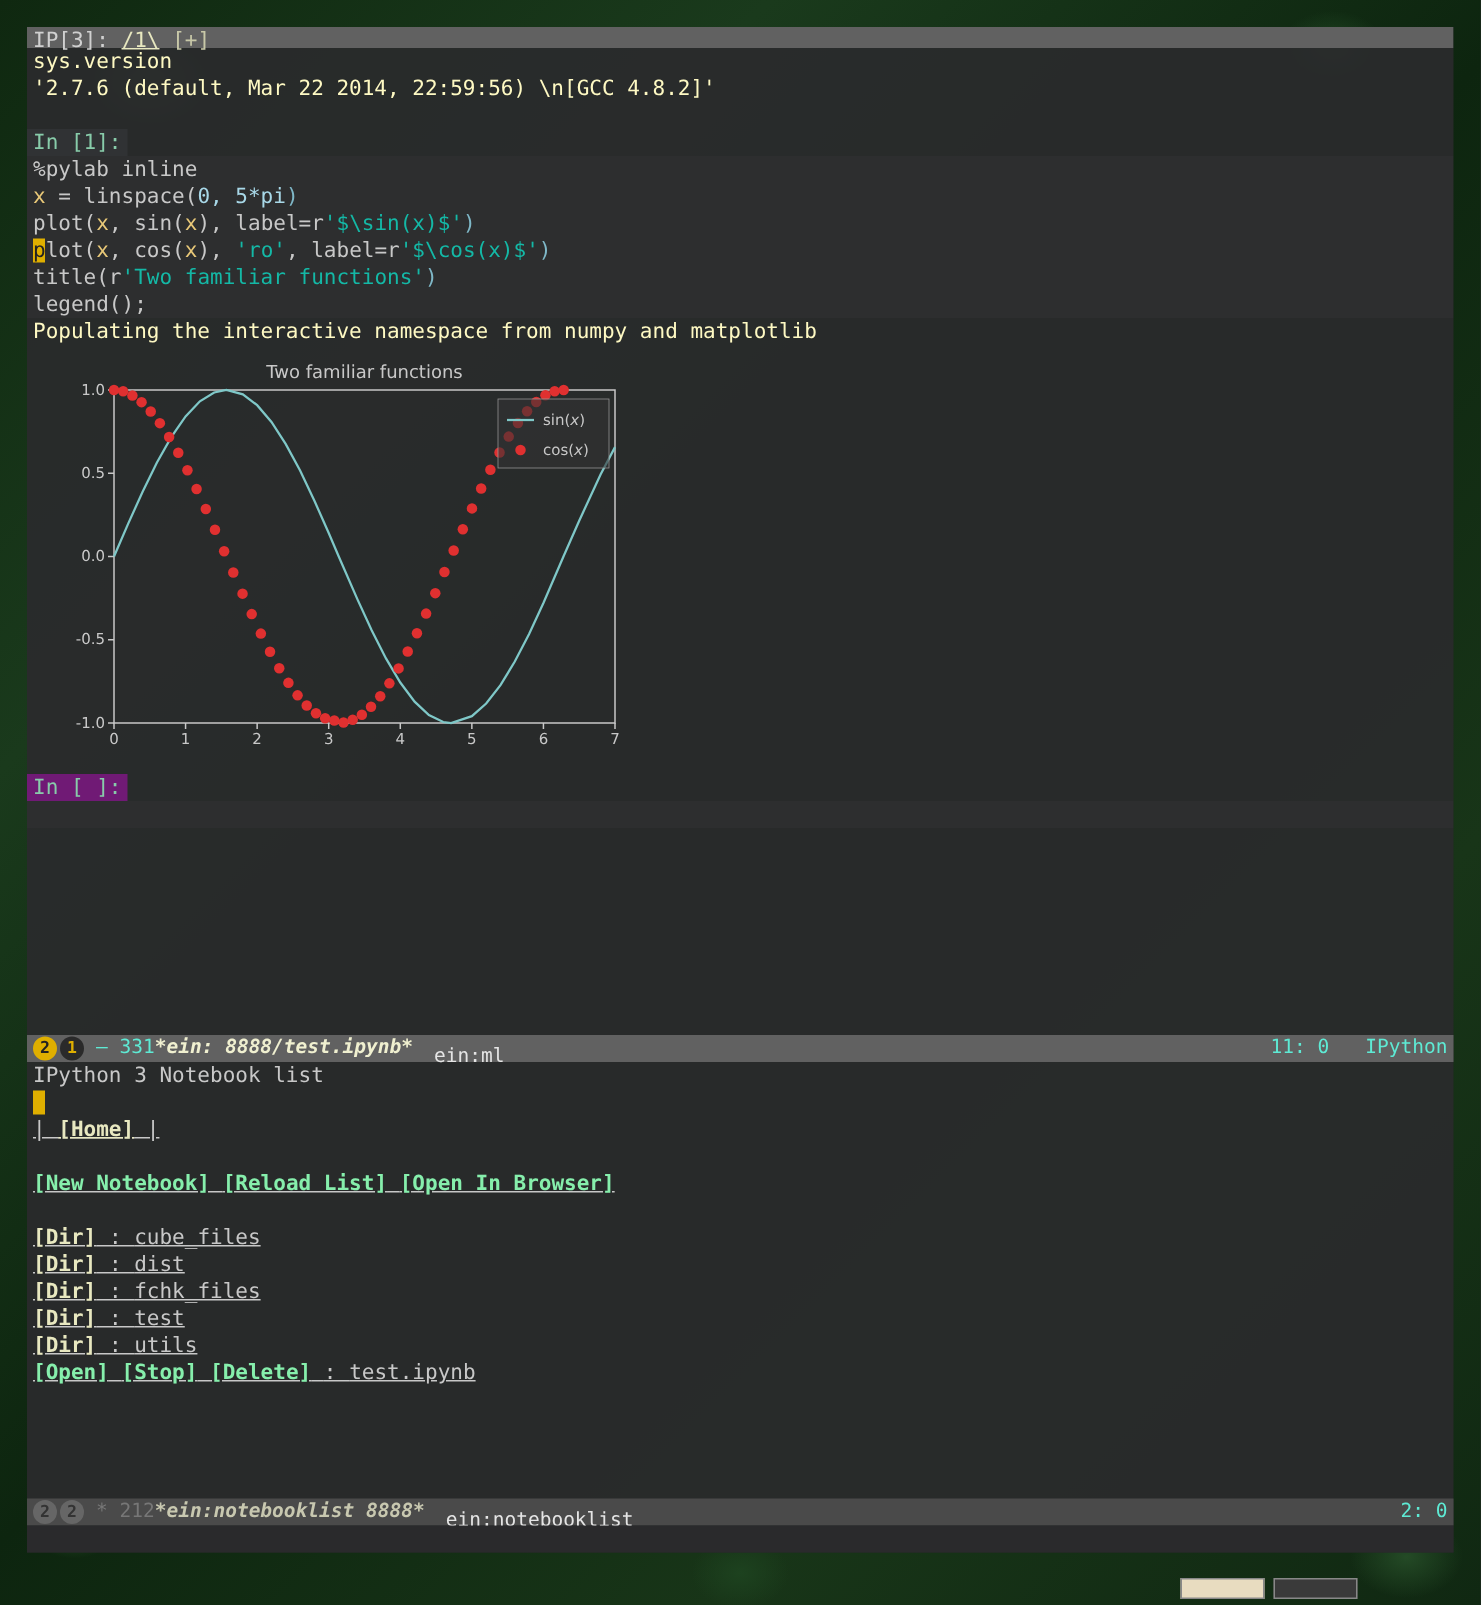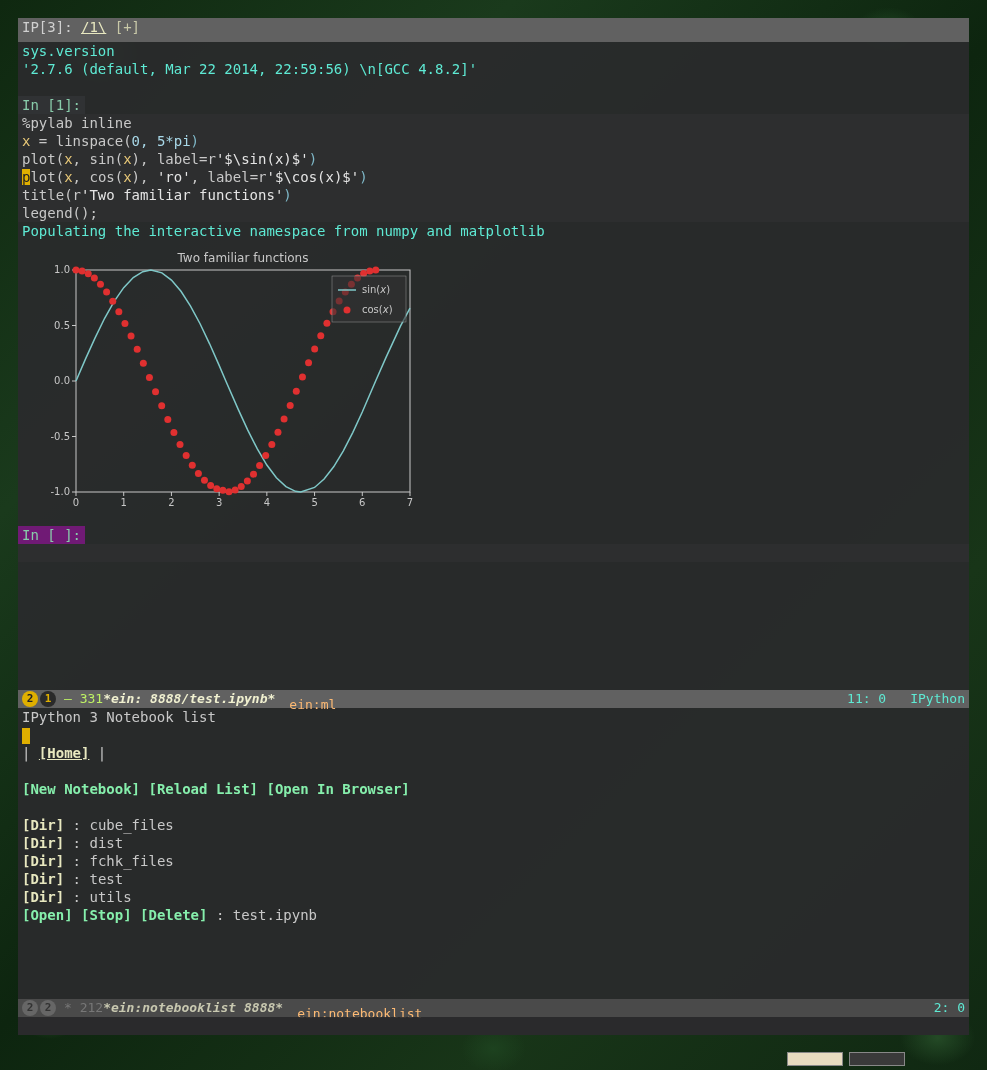--- a/index.html
+++ b/index.html
@@ -42,49 +42,49 @@
 }
 .upper-pane {
   flex: 0 0 auto;
   height: 672px;
   overflow: hidden;
 }
 .titlebar {
   background: #616161;
   color: #d0d0d0;
   padding: 0 4px;
-  height: 24px;
+  height: 14px;
   line-height: 18px;
 }
 .titlebar .tab-label { color: #e8e8c0; text-decoration: underline; }
 .titlebar .add-tab { color: #c8c8a8; }
 .cell-area {
   padding: 0;
 }
-.output-line { color: #5eead4; padding: 0 4px; line-height: 18px; }
+.output-line { color: #fef9c3; padding: 0 4px; line-height: 18px; }
 .cell-header {
   background: #303234;
   color: #88ccaa;
   padding: 0 4px;
   line-height: 18px;
   display: inline-block;
 }
 .cell-header-empty {
   background: #701a75;
   color: #88ccaa;
   padding: 0 4px;
   line-height: 18px;
   display: inline-block;
 }
 .code-line { padding: 0 4px; line-height: 18px; white-space: pre; color: #c8c8c8; }
 .code-bg { background: rgba(50,50,52,0.5); }
 .c-var { color: #e8c878; }
 .c-paren { color: #7fb8c8; }
 .c-num { color: #a8d8e8; }
-.c-str { color: #e5e5e5; }
+.c-str { color: #14b8a6; }
 .cursor-block { background: #dfaf00; color: #222; }
 .plot-container {
   margin: 8px 0 8px 18px;
   width: 378px;
   height: 262px;
   background: rgba(0,0,0,0);
   position: relative;
 }
 .modeline {
   background: #616161;
@@ -103,41 +103,41 @@
   width: 16px;
   height: 16px;
   border-radius: 50%;
   font-size: 11px;
   font-weight: bold;
   margin-right: 2px;
 }
 .badge-yellow { background: #dfaf00; color: #222; }
 .badge-dark { background: #2a2a2a; color: #dfaf00; }
 .modeline .buf-name { color: #f0f0d0; font-weight: bold; font-style: italic; }
-.modeline .mode-name { color: #fdba74; margin-top: 12px; }
+.modeline .mode-name { color: #e5e5e5; margin-top: 12px; }
 .modeline .spacer { flex: 1; }
 .modeline .pos { color: #5eead4; }
 .modeline-inactive { background: #4a4a4a; color: #888; }
 .modeline-inactive .buf-name { color: #c8c8b0; }
 .badge-grey { background: #666; color: #333; }
 .lower-pane {
   flex: 1;
   display: flex;
   flex-direction: column;
   border-radius: 29px;
 }
 .nblist-area {
   flex: 1;
   padding: 0 4px;
 }
 .nblist-title { color: #c8c8c8; line-height: 18px; }
 .nblist-cursor { background: #dfaf00; display: inline-block; width: 8px; height: 16px; vertical-align: middle; }
 .nblist-link { color: #e8e8c0; font-weight: bold; text-decoration: underline; }
 .nblist-bracket { color: #c8c8c8; }
-.nblist-line { line-height: 18px; color: #c8c8c8; }
+.nblist-line { line-height: 18px; color: #c8c8c8; text-decoration: underline; }
 .nblist-btn { color: #86efac; font-weight: bold; }
 .dir-label { color: #e8e8c0; font-weight: bold; }
 .taskbar {
   position: absolute;
   bottom: 0;
   right: 70px;
   width: 130px;
   height: 18px;
   z-index: 2;
   display: flex;
@@ -277,21 +277,21 @@
 
       <div style="height:8px"></div>
       <div><span class="cell-header-empty">In [ ]:</span></div>
       <div class="code-line code-bg" style="height:18px"></div>
     </div>
   </div>
 
   <div class="modeline">
     <span class="badge badge-yellow">2</span>
     <span class="badge badge-dark">1</span>
-    <span style="margin-left:6px;color:#bef264">— 331 </span>
+    <span style="margin-left:6px;color:#5eead4">— 331 </span>
     <span class="buf-name">*ein: 8888/test.ipynb*</span>
     <span style="margin-left:14px" class="mode-name">ein:ml</span>
     <span class="spacer"></span>
     <span class="pos">11: 0</span>
     <span style="margin-left:24px" class="pos">IPython</span>
   </div>
 
   <div class="lower-pane">
     <div class="nblist-area">
       <div class="nblist-title">IPython 3 Notebook list</div>

